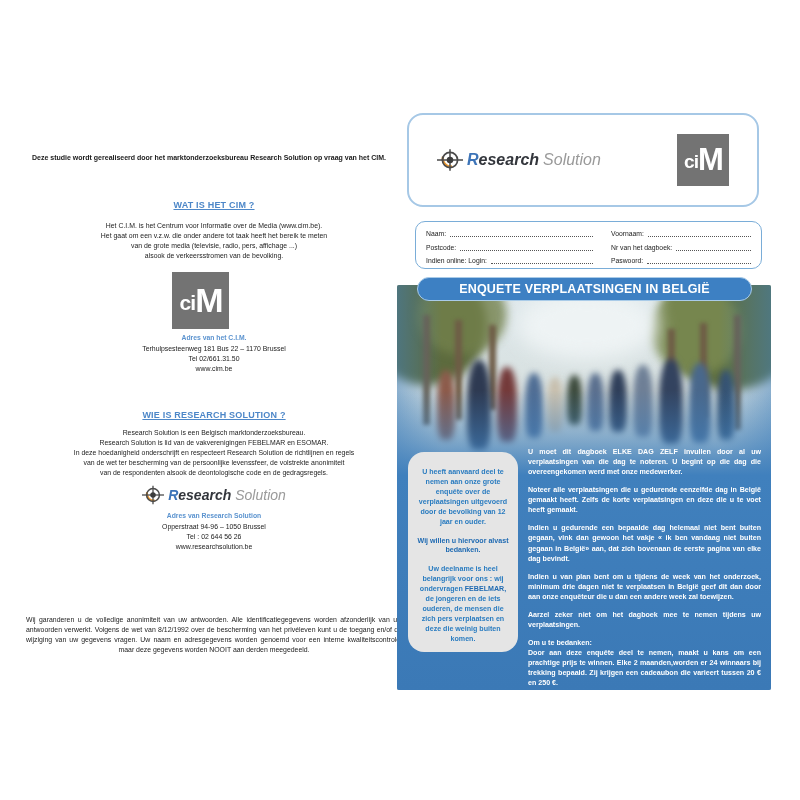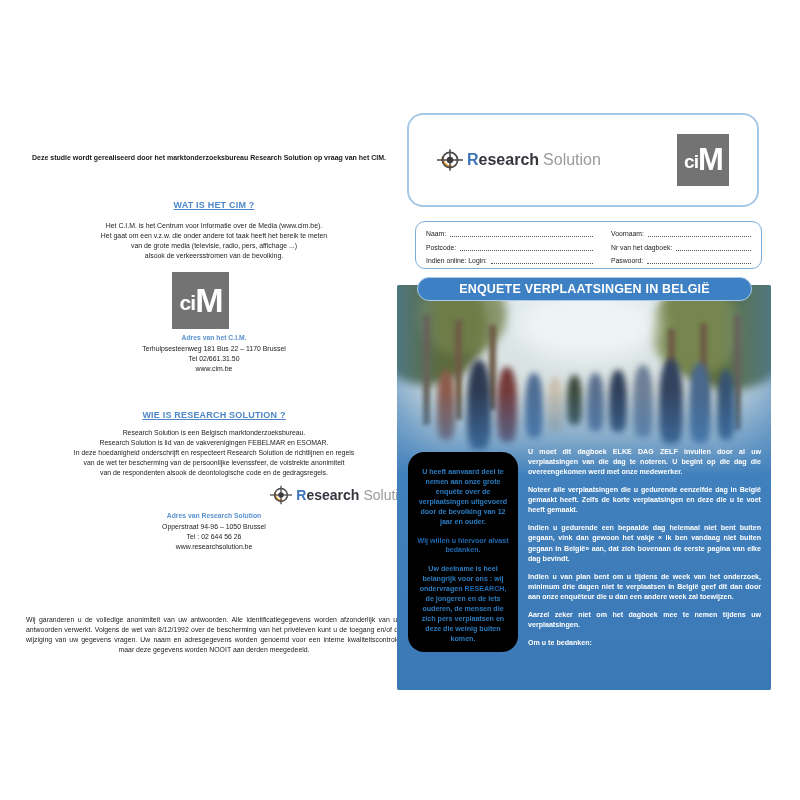--- a/index.html
+++ b/index.html
@@ -12,21 +12,21 @@
   .intro{left:18px;top:154px;width:362px;font-size:7px;font-weight:bold;}
   .h-blue{width:100%;text-align:center;color:#4d87c8;font-weight:bold;font-size:9px;
           text-decoration:underline;letter-spacing:.2px;}
   .body-lines{width:100%;text-align:center;font-size:6.9px;line-height:10px;color:#222;}
   .cim-logo{background:#737373;color:#fff;display:flex;align-items:center;justify-content:center;
             font-weight:bold;}
   .cim-logo .ci{font-size:.62em;letter-spacing:-1px;margin-top:.25em;}
   .cim-logo .M{font-size:1em;letter-spacing:-2px;}
   .addr-title{width:100%;text-align:center;color:#5b93cf;font-size:6.8px;font-weight:bold;}
   .addr-lines{width:100%;text-align:center;font-size:6.9px;line-height:10px;color:#222;}
-  .rs-logo{display:flex;align-items:center;justify-content:flex-end;gap:4px;}
+  .rs-logo{display:flex;align-items:center;justify-content:center;gap:4px;font-style:italic;}
   .rs-word-r{color:#3d74b8;font-weight:bold;}
   .rs-word-research{color:#33363c;font-weight:bold;}
   .rs-word-solution{color:#9a9a9a;font-weight:400;margin-left:4px;}
   .footer-par{left:12px;top:615px;width:376px;font-size:6.9px;line-height:10px;
               text-align:justify;text-align-last:center;color:#222;}
 
   
   #right-page{left:397px;top:113px;width:374px;height:580px;}
   .logos-card{left:10px;top:0;width:352px;height:94px;border:2px solid #a6c8e6;border-radius:16px;
               background:#fff;display:flex;align-items:center;justify-content:space-between;
@@ -46,21 +46,21 @@
           color:#fff;font-weight:bold;font-size:12.5px;letter-spacing:.2px;}
   .photo-wrap{left:0;top:172px;width:374px;height:405px;overflow:hidden;border-radius:2px;}
   .photo{position:absolute;inset:0;background:linear-gradient(180deg,#dfe9ed 0%,#d4dcd9 40%,#c4c3b8 60%,#b7b2a6 100%);}
   .blob{position:absolute;border-radius:50%;filter:blur(5px);}
   .person{position:absolute;border-radius:45% 45% 30% 30%;filter:blur(3px);}
   .trunk{position:absolute;width:7px;filter:blur(2px);background:#6e5c46;}
   .overlay{position:absolute;inset:0;
      background:linear-gradient(180deg,rgba(64,128,189,0) 26%,rgba(64,128,189,.55) 38%,#4080bd 47%,#3b79b6 100%);}
   .overlay-sides{position:absolute;inset:0;
      background:linear-gradient(90deg,rgba(64,128,189,.5),rgba(64,128,189,0) 12%,rgba(64,128,189,0) 86%,rgba(64,128,189,.5));}
-  .intro-box{position:absolute;left:11px;top:167px;width:110px;height:200px;background:#000000;
+  .intro-box{position:absolute;left:11px;top:167px;width:110px;height:200px;background:#e5e5e5;
              border-radius:16px;box-sizing:border-box;padding:16px 7px;
              font-size:7.1px;line-height:1.4;text-align:center;color:#2a7cc0;font-weight:600;}
   .intro-box .strong{color:#1f6ab2;font-weight:800;}
   .intro-box p{margin:0 0 9px 0;}
   .col-right{position:absolute;left:131px;top:162px;width:233px;color:#fff;
              font-size:7.1px;font-weight:600;line-height:1.42;text-align:justify;}
   .col-right p{margin:0 0 8px 0;}
   .col-right .th{margin:0;}
   svg.target{display:block;}
 </style>
@@ -205,25 +205,26 @@
       <div class="person" style="left:292px;top:78px;width:22px;height:80px;background:#49688c;"></div>
       <div class="person" style="left:40px;top:85px;width:18px;height:70px;background:#8c5a4a;"></div>
       <div class="person" style="left:320px;top:85px;width:18px;height:70px;background:#35506e;"></div>
     </div>
     <div class="overlay-sides"></div>
     <div class="overlay"></div>
 
     <div class="intro-box">
       <p>U heeft aanvaard deel te nemen aan onze grote enquête over de verplaatsingen uitgevoerd door de bevolking van 12 jaar en ouder.</p>
       <p class="strong">Wij willen u hiervoor alvast bedanken.</p>
-      <p><span>Uw deelname is heel belangrijk voor ons : wij ondervragen </span><span class="strong">RESEARCH,</span><span> de jongeren en de iets ouderen, de mensen die zich pers verplaatsen en deze die weinig buiten komen.</span></p>
+      <p><span>Uw deelname is heel belangrijk voor ons : wij ondervragen </span><span class="strong">FEBELMAR,</span><span> de jongeren en de iets ouderen, de mensen die zich pers verplaatsen en deze die weinig buiten komen.</span></p>
     </div>
 
     <div class="col-right">
       <p>U moet dit dagboek ELKE DAG ZELF invullen door al uw verplaatsingen van die dag te noteren. U begint op die dag die overeengekomen werd met onze medewerker.</p>
       <p>Noteer alle verplaatsingen die u gedurende eenzelfde dag in België gemaakt heeft. Zelfs de korte verplaatsingen en deze die u te voet heeft gemaakt.</p>
       <p>Indien u gedurende een bepaalde dag helemaal niet bent buiten gegaan, vink dan gewoon het vakje « ik ben vandaag niet buiten gegaan in België» aan, dat zich bovenaan de eerste pagina van elke dag bevindt.</p>
       <p>Indien u van plan bent om u tijdens de week van het onderzoek, minimum drie dagen niet te verplaatsen in België geef dit dan door aan onze enquêteur die u dan een andere week zal toewijzen.</p>
       <p>Aarzel zeker niet om het dagboek mee te nemen tijdens uw verplaatsingen.</p>
       <p class="th">Om u te bedanken:</p>
+      <p>Door aan deze enquête deel te nemen, maakt u kans om een prachtige prijs te winnen. Elke 2 maanden,worden er 24 winnaars bij trekking bepaald. Zij krijgen een cadeaubon die varieert tussen 20 € en 250 €.</p>
     </div>
   </div>
 </div>
 
 </body></html>

